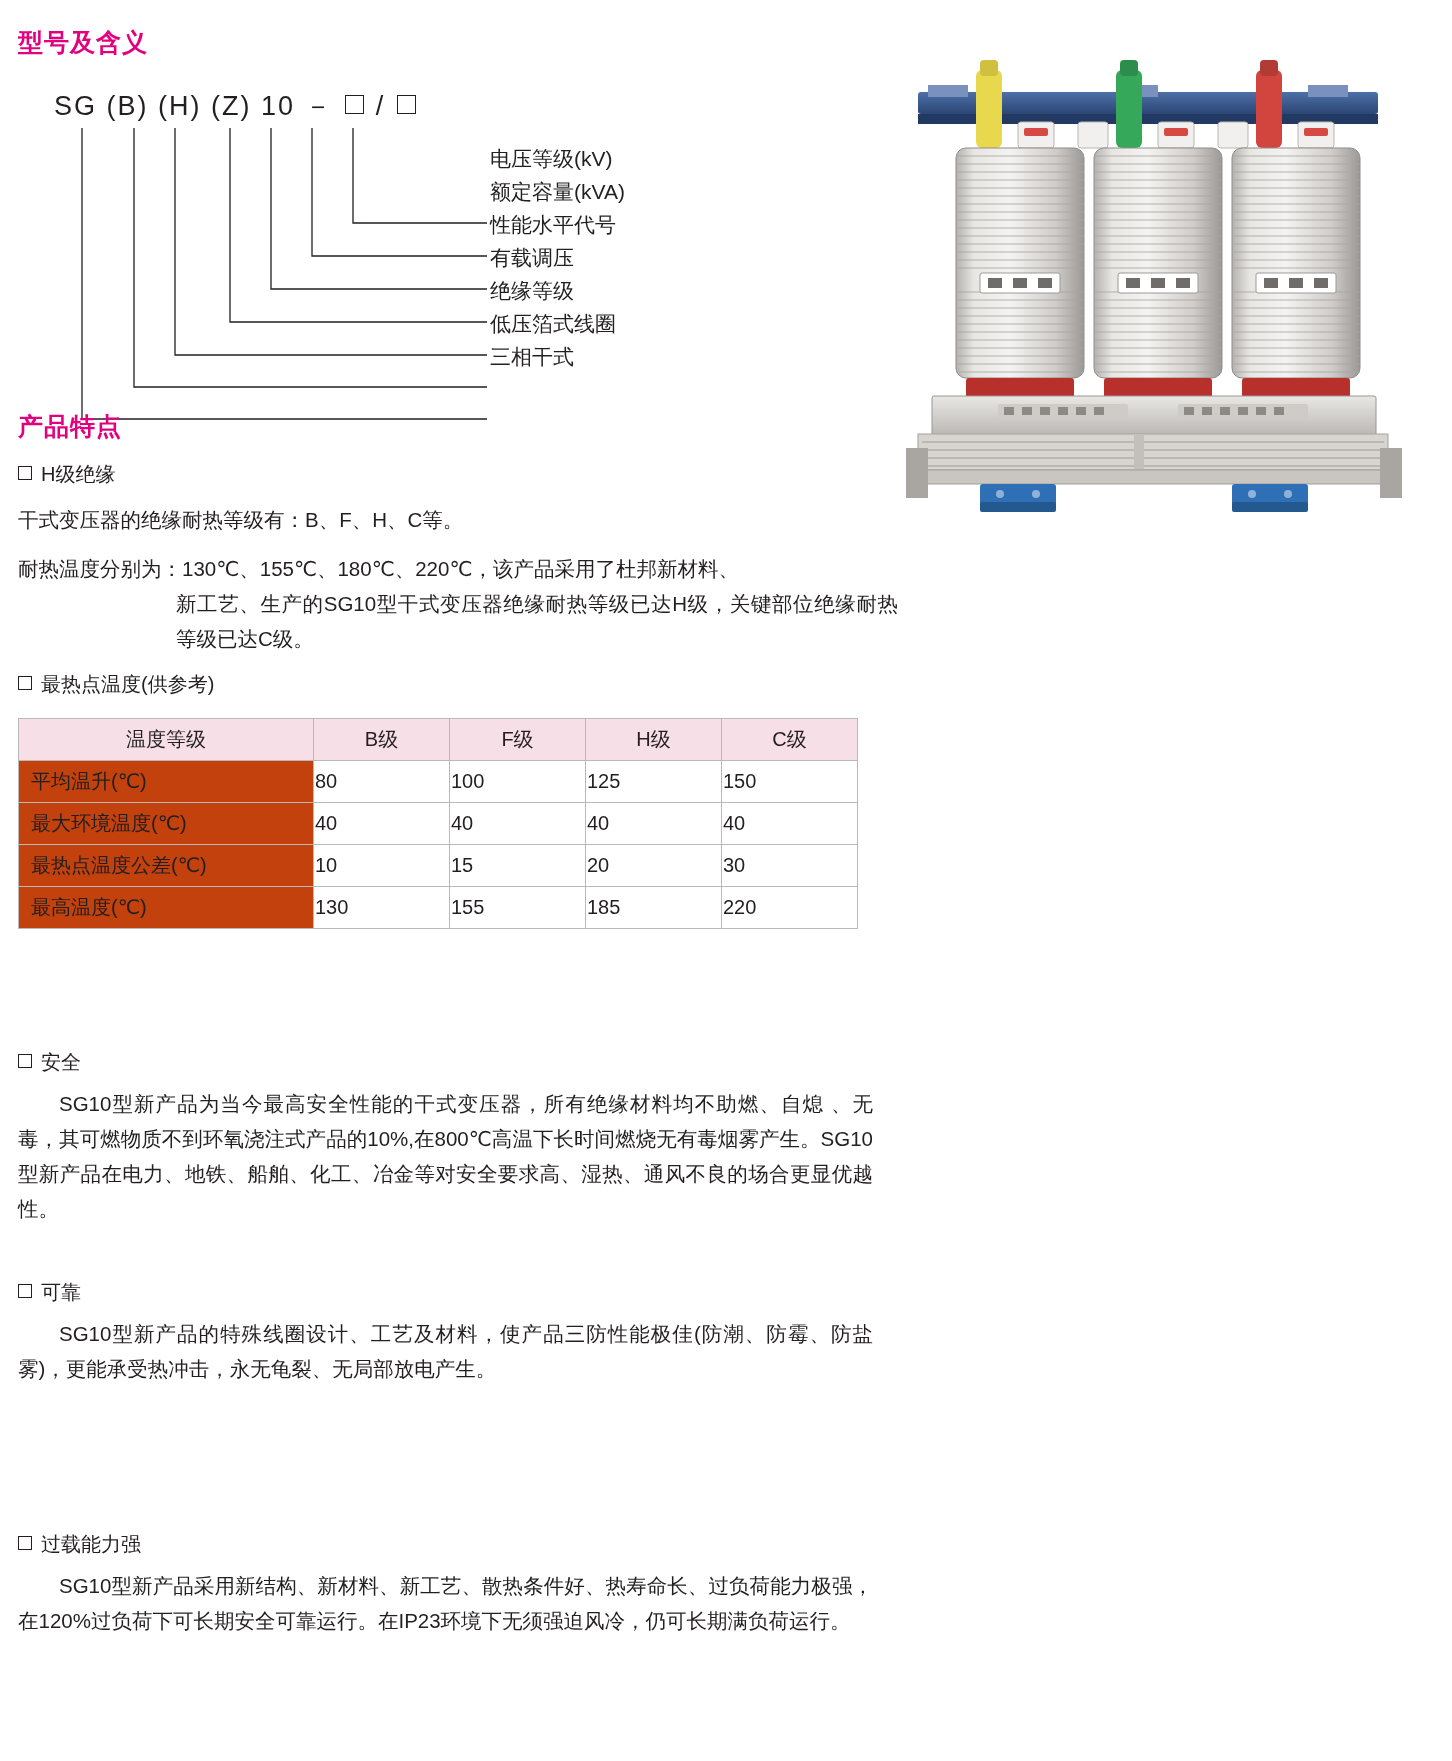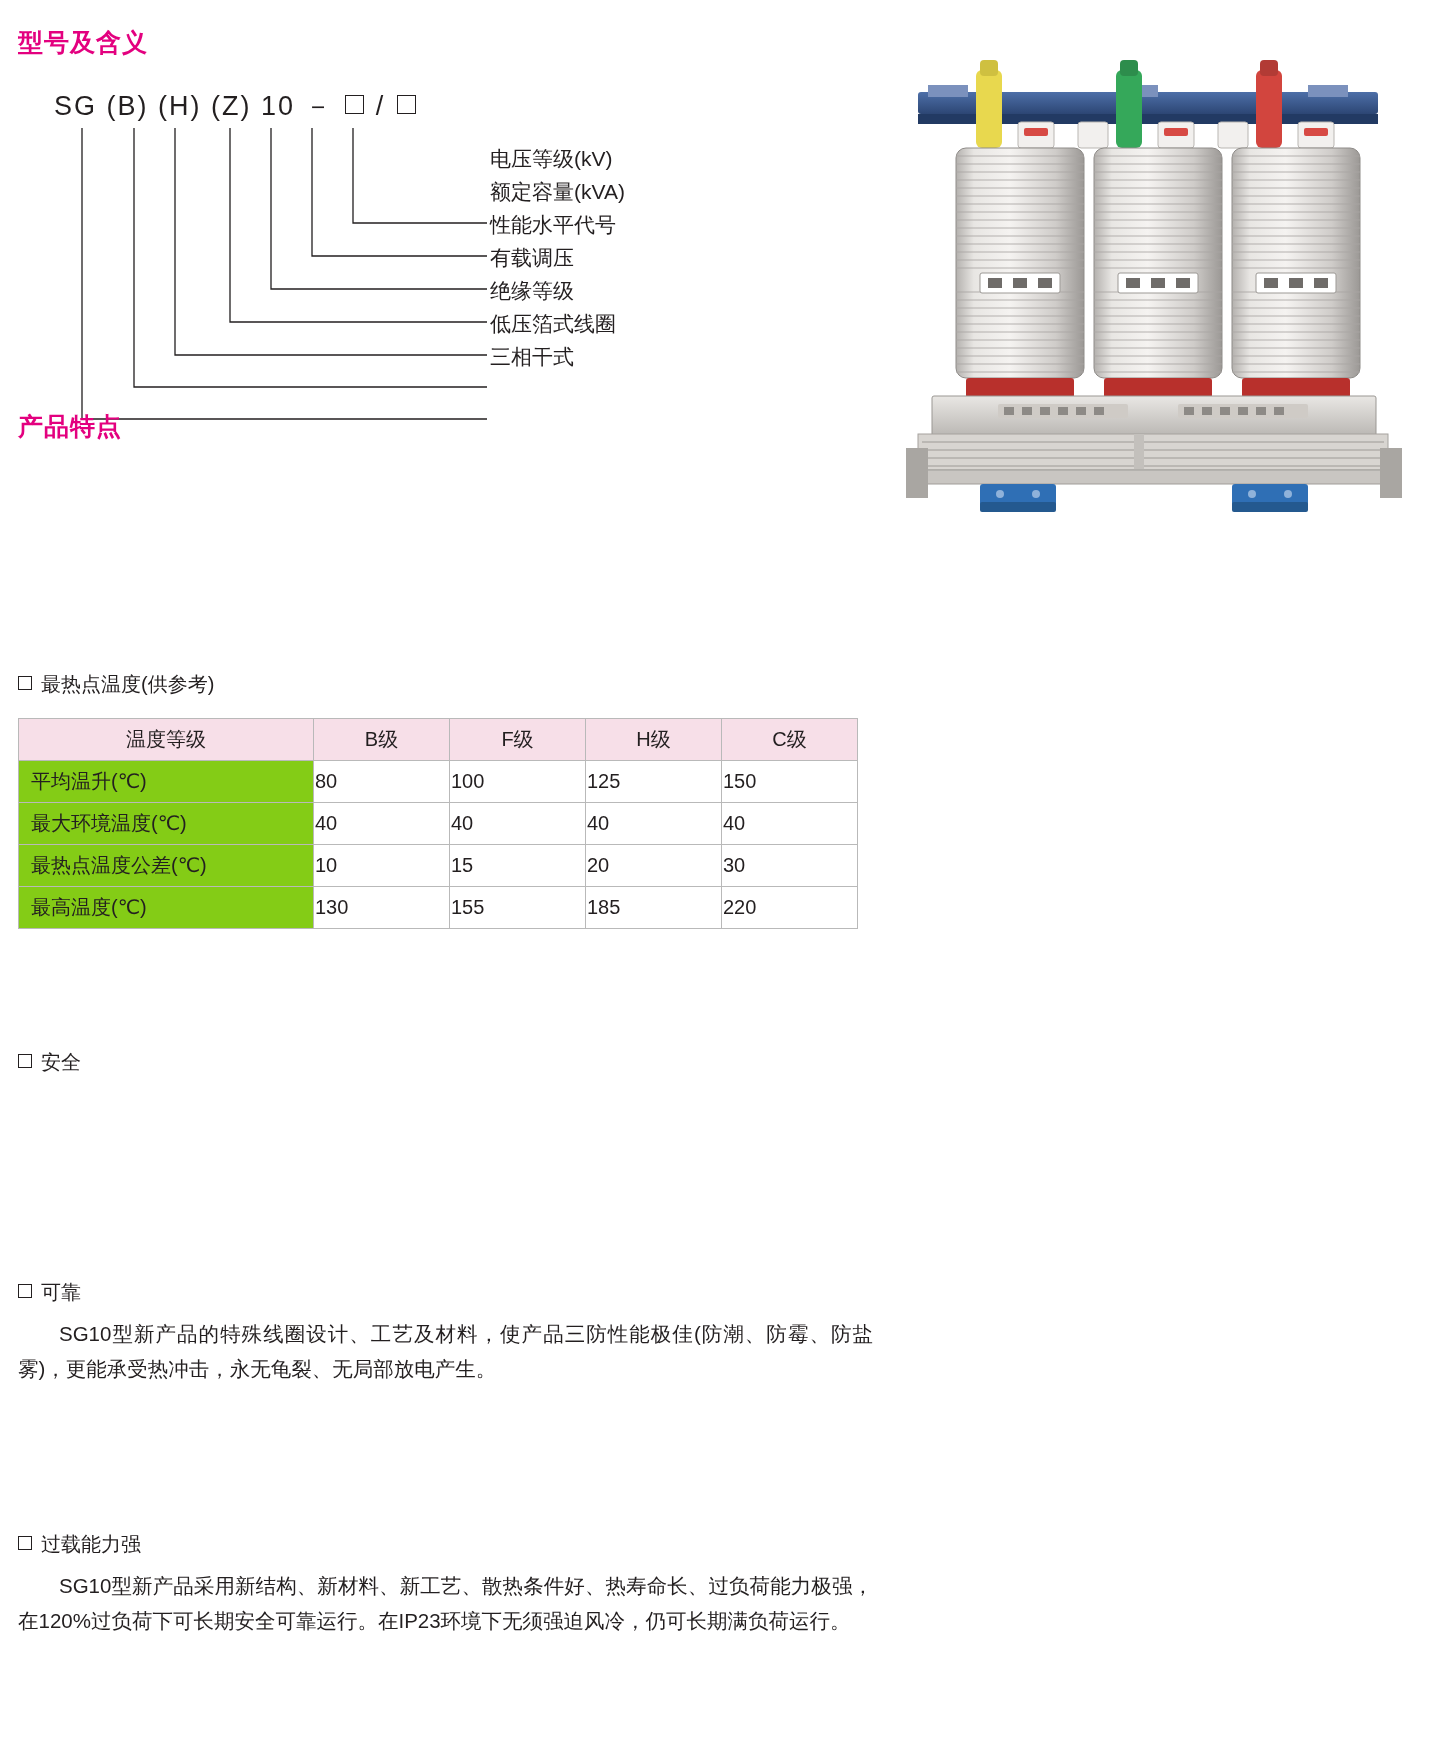--- a/index.html
+++ b/index.html
@@ -127,21 +127,21 @@
     height: 39px;
     font-weight: normal;
     color: #231f20;
   }
   #temp-table thead th {
     background: #f7dfe8;
   }
   #temp-table tbody th {
     text-align: left;
     padding-left: 12px;
-    background: #84cc16;
+    background: #c2410c;
   }
   #temp-table col.lbl { width: 295px; }
   #temp-table col.val { width: 136px; }
 
   #block-safety  { position: absolute; left: 18px; top: 1048px; width: 855px; }
   #block-reliable{ position: absolute; left: 18px; top: 1278px; width: 855px; }
   #block-overload{ position: absolute; left: 18px; top: 1530px; width: 855px; }
   .block-body { margin-top: 10px; }
   .first-indent { text-indent: 2em; }
   sup.reg { font-size: 12px; vertical-align: super; }
@@ -201,20 +201,30 @@
       <div>性能水平代号</div>
       <div>有载调压</div>
       <div>绝缘等级</div>
       <div>低压箔式线圈</div>
       <div>三相干式</div>
     </div>
   </div>
 
   <div class="section-heading" id="heading-features">产品特点</div>
 
+  <div id="block-h-class">
+    <div class="bullet-head">
+      <span class="sq"></span><span>H级绝缘</span>
+    </div>
+    <div class="para" id="p-h-1">干式变压器的绝缘耐热等级有：B、F、H、C等。</div>
+    <div class="para" id="p-h-2">
+      <span>耐热温度分别为：130℃、155℃、180℃、220℃，该产品采用了杜邦新材料、</span>
+      <span class="indent-line">新工艺、生产的SG10型干式变压器绝缘耐热等级已达H级，关键部位绝缘耐热等级已达C级。</span>
+    </div>
+  </div>
 
   <div id="block-hotspot">
     <div class="bullet-head">
       <span class="sq"></span><span>最热点温度(供参考)</span>
     </div>
   </div>
 
   <table id="temp-table">
     <colgroup>
       <col class="lbl">
@@ -261,20 +271,21 @@
         <td>185</td>
         <td>220</td>
       </tr>
     </tbody>
   </table>
 
   <div id="block-safety">
     <div class="bullet-head">
       <span class="sq"></span><span>安全</span>
     </div>
+    <div class="para block-body first-indent">SG10型新产品为当今最高安全性能的干式变压器，所有绝缘材料均不助燃、自熄 、无毒，其可燃物质不到环氧浇注式产品的10%,在800℃高温下长时间燃烧无有毒烟雾产生。SG10型新产品在电力、地铁、船舶、化工、冶金等对安全要求高、湿热、通风不良的场合更显优越性。</div>
   </div>
 
   <div id="block-reliable">
     <div class="bullet-head">
       <span class="sq"></span><span>可靠</span>
     </div>
     <div class="para block-body first-indent">SG10型新产品的特殊线圈设计、工艺及材料，使产品三防性能极佳(防潮、防霉、防盐雾)，更能承受热冲击，永无龟裂、无局部放电产生。</div>
   </div>
 
   <div id="block-overload">

